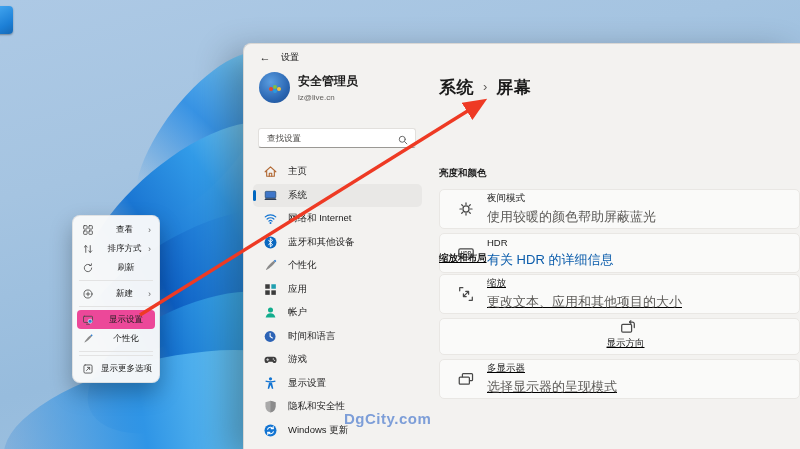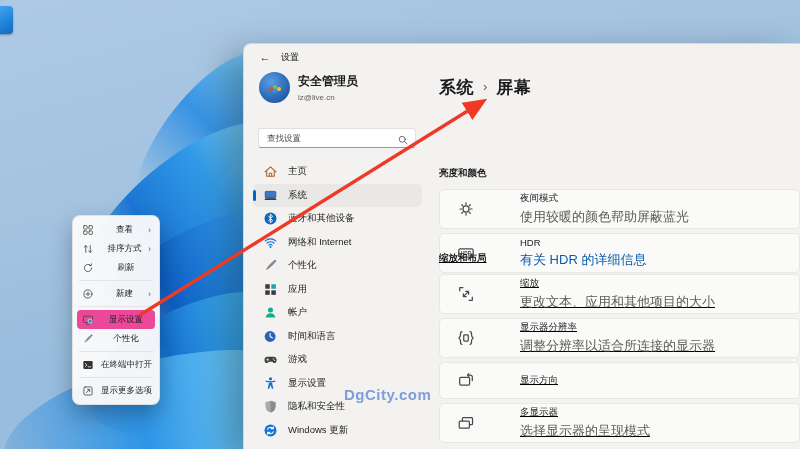--- a/index.html
+++ b/index.html
@@ -77,31 +77,31 @@
 
   .main { position:absolute; left:195px; top:0; right:0; bottom:0; }
   .breadcrumb { position:absolute; left:0; top:32px; display:flex; align-items:center; }
   .bc-parent,.bc-current { font-size:17px; font-weight:bold; color:#1b1b1b; letter-spacing:.5px; }
   .bc-sep { font-size:13px; color:#5d5b58; margin:0 9px; transform:translateY(-1px); }
 
   .section { position:absolute; left:0; right:0; }
   .s1 { top:86px;margin-top:37px; } .s2 { top:208px;text-decoration:underline; }
   .sec-h { font-size:9.5px; font-weight:bold; color:#1b1b1b; margin-bottom:9px; }
   .card { position:relative; display:flex; align-items:center; height:40px; margin-bottom:4px;
-          background:#fafaf9; border:1px solid #e9e7e4; border-radius:5px;gap:33px; }
-  .card.noSub { height:37px; }
+          background:#fafaf9; border:1px solid #e9e7e4; border-radius:5px; }
+  .card.noSub { height:37px;flex-direction:column; }
   .card .cic { width:18px; height:18px; flex:0 0 18px; margin-left:17px; display:flex; align-items:center; }
   .card .cic svg { width:18px; height:18px; }
   .card .ctxt { margin-left:12px; }
   .card .ctitle { font-size:9.5px; color:#1b1b1b; }
   .card .csub { font-size:13px; color:#5d5b58; margin-top:2.5px; }
   .card .csub.link { color:#0b5cab; }
 
   
-  .watermark { position:absolute; left:344px; top:386px; font-size:15px; font-weight:bold; color:#7d9ed8;
+  .watermark { position:absolute; left:344px; top:410px; font-size:15px; font-weight:bold; color:#7d9ed8;
                letter-spacing:.5px; z-index:40; }
   .arrow-layer { position:absolute; inset:0; z-index:50; pointer-events:none; }
 </style>
 </head>
 <body>
 <div id="screen">
 
   <div class="bloom">
     <div class="petal p4"></div>
       <div class="petal p1"></div>
@@ -182,32 +182,20 @@
       <div class="mi">
         <span class="ic">
           <svg viewBox="0 0 16 16">
             <path d="M3.1 12.9c.6-2.7 5.2-7.7 8.4-10l1.5 1.5c-2.3 3.2-7.3 7.8-10 8.4z" fill="#8a8a8a"></path>
             <path d="M11.5 2.9l1.6 1.6 1.1-1.4L12.9 1.8z" fill="#2b7cd3"></path>
           </svg>
         </span>
         <span class="mlab">个性化</span>
       </div>
       <div class="msep"></div>
-      <div class="mi">
-        <span class="ic">
-          <svg viewBox="0 0 16 16">
-            <rect x="1.8" y="2.8" width="12.4" height="10.4" rx="1.6" fill="#333"></rect>
-            <g fill="none" stroke="#fff" stroke-width="1" stroke-linecap="round" stroke-linejoin="round">
-              <path d="M4.4 6l2.2 2-2.2 2"></path>
-              <path d="M8.2 10.4h3.4"></path>
-            </g>
-          </svg>
-        </span>
-        <span class="mlab">在终端中打开</span>
-      </div>
       <div class="msep"></div>
       <div class="mi">
         <span class="ic">
           <svg viewBox="0 0 16 16">
             <g fill="none" stroke="#484848" stroke-width="1.1" stroke-linecap="round" stroke-linejoin="round">
               <rect x="2.6" y="2.6" width="10.8" height="10.8" rx="1.6"></rect>
               <path d="M6 10l4-4M10.2 8.8V5.8H7.2"></path>
             </g>
           </svg>
         </span>
@@ -264,38 +252,38 @@
             <svg viewBox="0 0 16 16">
               <rect x="2.4" y="3.6" width="11.2" height="7" rx=".9" fill="#3e76c9" stroke="#29537f" stroke-width=".9"></rect>
               <path d="M1.5 12.8h13l-1.1-1.9H2.6z" fill="#2e3f57"></path>
             </svg>
           </span>
           <span class="nlab">系统</span>
         </div>
         <div class="nitem">
           <span class="ic">
             <svg viewBox="0 0 16 16">
-              <circle cx="8" cy="8" r="6.4" fill="#0a68c0"></circle>
-              <path d="M5.8 5.2l4.4 5.4-2.4 2V3.4l2.4 2-4.4 5.4" fill="none" stroke="#fff" stroke-width="1" stroke-linejoin="round"></path>
-            </svg>
-          </span>
-          <span class="nlab">蓝牙和其他设备</span>
-        </div>
-        <div class="nitem">
-          <span class="ic">
-            <svg viewBox="0 0 16 16">
               <g fill="none" stroke="#1274d2" stroke-width="1.3" stroke-linecap="round">
                 <path d="M2.4 6.3a8.2 8.2 0 0 1 11.2 0"></path>
                 <path d="M4.4 8.6a5.3 5.3 0 0 1 7.2 0"></path>
                 <path d="M6.3 10.8a2.7 2.7 0 0 1 3.4 0"></path>
               </g>
               <circle cx="8" cy="12.8" r="1.1" fill="#1274d2"></circle>
             </svg>
           </span>
           <span class="nlab">网络和 Internet</span>
+        </div>
+        <div class="nitem">
+          <span class="ic">
+            <svg viewBox="0 0 16 16">
+              <circle cx="8" cy="8" r="6.4" fill="#0a68c0"></circle>
+              <path d="M5.8 5.2l4.4 5.4-2.4 2V3.4l2.4 2-4.4 5.4" fill="none" stroke="#fff" stroke-width="1" stroke-linejoin="round"></path>
+            </svg>
+          </span>
+          <span class="nlab">蓝牙和其他设备</span>
         </div>
         <div class="nitem">
           <span class="ic">
             <svg viewBox="0 0 16 16">
               <path d="M3.1 12.9c.6-2.7 5.2-7.7 8.4-10l1.5 1.5c-2.3 3.2-7.3 7.8-10 8.4z" fill="#8a8a8a"></path>
               <path d="M11.5 2.9l1.6 1.6 1.1-1.4L12.9 1.8z" fill="#2b7cd3"></path>
             </svg>
           </span>
           <span class="nlab">个性化</span>
         </div>
@@ -425,35 +413,20 @@
                     <path d="M10.3 8.2V5.7H7.8"></path>
                     <path d="M5.7 7.8v2.5h2.5"></path>
                   </g>
                 </svg>
               </span>
               <div class="ctxt">
                 <div class="ctitle">缩放</div>
                 <div class="csub">更改文本、应用和其他项目的大小</div>
               </div>
             </div>
-            <div class="card">
-              <span class="cic">
-                <svg viewBox="0 0 16 16">
-                  <g fill="none" stroke="#484848" stroke-width="1.1" stroke-linecap="round" stroke-linejoin="round">
-                    <path d="M4.4 2.4c-1.3 0-1.3 1.2-1.3 2.3S3.2 7 1.9 7.6v.8c1.3.6 1.2 1.8 1.2 2.9s0 2.3 1.3 2.3"></path>
-                    <path d="M11.6 2.4c1.3 0 1.3 1.2 1.3 2.3s-.1 2.3 1.2 2.9v.8c-1.3.6-1.2 1.8-1.2 2.9s0 2.3-1.3 2.3"></path>
-                    <rect x="6" y="5.3" width="4" height="5.4" rx=".6"></rect>
-                  </g>
-                </svg>
-              </span>
-              <div class="ctxt">
-                <div class="ctitle">显示器分辨率</div>
-                <div class="csub">调整分辨率以适合所连接的显示器</div>
-              </div>
-            </div>
             <div class="card noSub">
               <span class="cic">
                 <svg viewBox="0 0 16 16">
                   <g fill="none" stroke="#484848" stroke-width="1.1" stroke-linecap="round" stroke-linejoin="round">
                     <rect x="2.4" y="4.8" width="8.8" height="6.8" rx="1"></rect>
                     <path d="M13.6 7.6V4.4a1.7 1.7 0 0 0-1.7-1.7H9.4"></path>
                     <path d="M10.5 1.6L9.4 2.7l1.1 1.1"></path>
                   </g>
                 </svg>
               </span>

